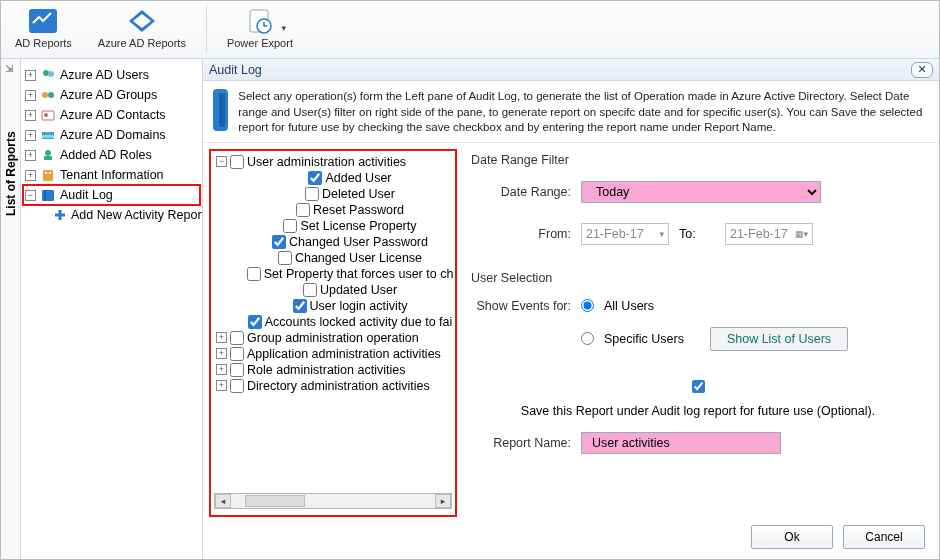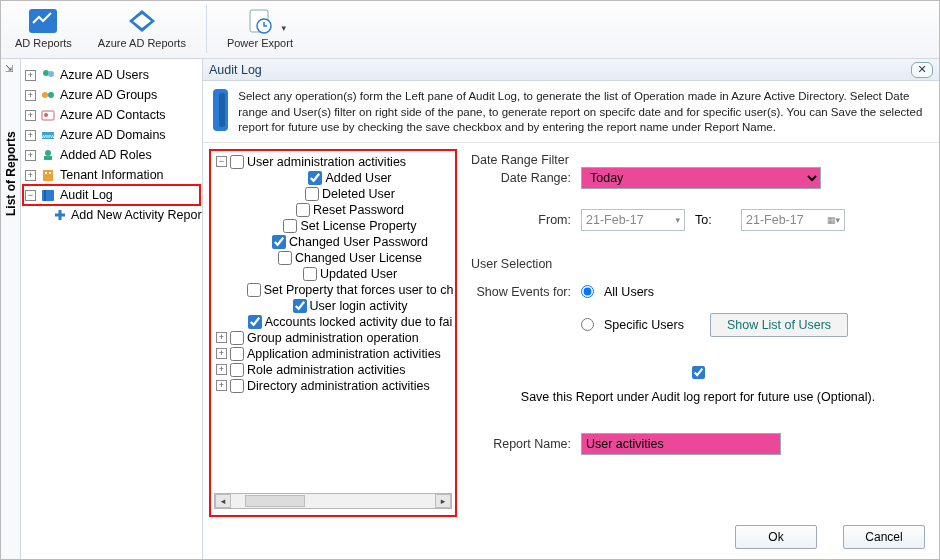--- a/index.html
+++ b/index.html
@@ -123,29 +123,29 @@
     position:relative;
   }
   .hscroll .arrow { width:16px; height:14px; background:#e6e6e6; border:1px solid #bcbcbc; display:flex; align-items:center; justify-content:center; font-size:9px; color:#444;}
   .hscroll .thumb { position:absolute; left:30px; top:1px; height:12px; width:60px; background:#dcdcdc; border:1px solid #bcbcbc; }
   
   .form { flex:1; display:flex; flex-direction:column; gap:26px; padding:4px 4px 0 4px; font-size:12.5px;}
   .fs-title { color:#333; }
   .form-row { display:flex; align-items:center; gap:10px; }
   .form-row label.k { width:100px; text-align:right; color:#333;}
   select.win, input.win {
-    border:1px solid #9aaabf; background:#ec4899; font: inherit; height:22px; padding:1px 4px;
+    border:1px solid #9aaabf; background:#f9a8d4; font: inherit; height:22px; padding:1px 10px;
   }
   .date-pick {
-    border:1px solid #b8c3cf; height:22px; width:104px; display:flex; align-items:center; justify-content:space-between; padding:0 4px; background:#fff; color:#888;
+    border:1px solid #b8c3cf; height:22px; width:88px; display:flex; align-items:center; justify-content:space-between; padding:0 4px; background:#fff; color:#888;
   }
   .radio { width:13px; height:13px; margin:0; }
   .btn {
     border:1px solid #9aaabf; background:linear-gradient(#fdfdfd,#eef2f6);
-    height:24px; padding:0 16px; font:inherit; cursor:pointer; border-radius:2px;margin-left:16px;
+    height:24px; padding:0 16px; font:inherit; cursor:pointer; border-radius:2px;
   }
   .btn.disabled { color:#0f766e; background:#f3f3f3; cursor:default; }
   .save-row { display:flex; align-items:center; gap:8px;flex-direction:column; }
   .buttons { display:flex; gap:10px; justify-content:flex-end; padding:8px 14px 10px 0;}
   
   svg { display:block; }
 </style>
 </head>
 <body>
 
@@ -309,25 +309,25 @@
           <div class="tree-row child">
               <input type="checkbox" checked="" style="">
               <span>Changed User Password</span>
             </div>
           <div class="tree-row child">
               <input type="checkbox" style="">
               <span>Changed User License</span>
             </div>
           <div class="tree-row child">
               <input type="checkbox" style="">
+              <span>Set Property that forces user to ch</span>
+            </div>
+          <div class="tree-row child">
+              <input type="checkbox" style="">
               <span>Updated User</span>
-            </div>
-          <div class="tree-row child">
-              <input type="checkbox" style="">
-              <span>Set Property that forces user to ch</span>
             </div>
           <div class="tree-row child">
               <input type="checkbox" checked="" style="">
               <span>User login activity</span>
             </div>
           <div class="tree-row child">
               <input type="checkbox" checked="" style="">
               <span>Accounts locked activity due to fai</span>
             </div>
           <div class="tree-row group">
@@ -354,21 +354,21 @@
         <div class="hscroll">
           <div class="arrow">◂</div>
           <div class="thumb"></div>
           <div class="arrow" style="margin-left:auto;">▸</div>
         </div>
       </div>
 
       <div class="form">
         <div>
           <div class="fs-title">Date Range Filter</div>
-          <div class="form-row" style="align-items:center;">
+          <div class="form-row" style="margin-top:14px;align-items:center;">
             <label class="k">Date Range:</label>
             <select class="win" style="width:240px;">
               <option>Today</option>
             </select>
           </div>
           <div class="form-row" style="margin-top:20px;">
             <label class="k">From:</label>
             <div class="date-pick">
               <span>21-Feb-17</span>
               <span style="font-size:9px;">▾</span>
@@ -394,21 +394,21 @@
             <span>Specific Users</span>
             <button class="btn disabled" style="margin-left:16px;">Show List of Users</button>
           </div>
         </div>
 
         <div>
           <div class="save-row">
             <input type="checkbox" checked="" style="accent-color: rgb(42, 123, 209);">
             <span>Save this Report under Audit log report for future use (Optional).</span>
           </div>
-          <div class="form-row" style="margin-top:29px;">
+          <div class="form-row" style="margin-top:14px;">
             <label class="k">Report Name:</label>
             <input class="win" style="width: 200px;" value="User activities">
           </div>
         </div>
       </div>
     </div>
 
     <div class="buttons">
       <button class="btn" style="width:82px;">Ok</button>
       <button class="btn" style="width:82px;">Cancel</button>

